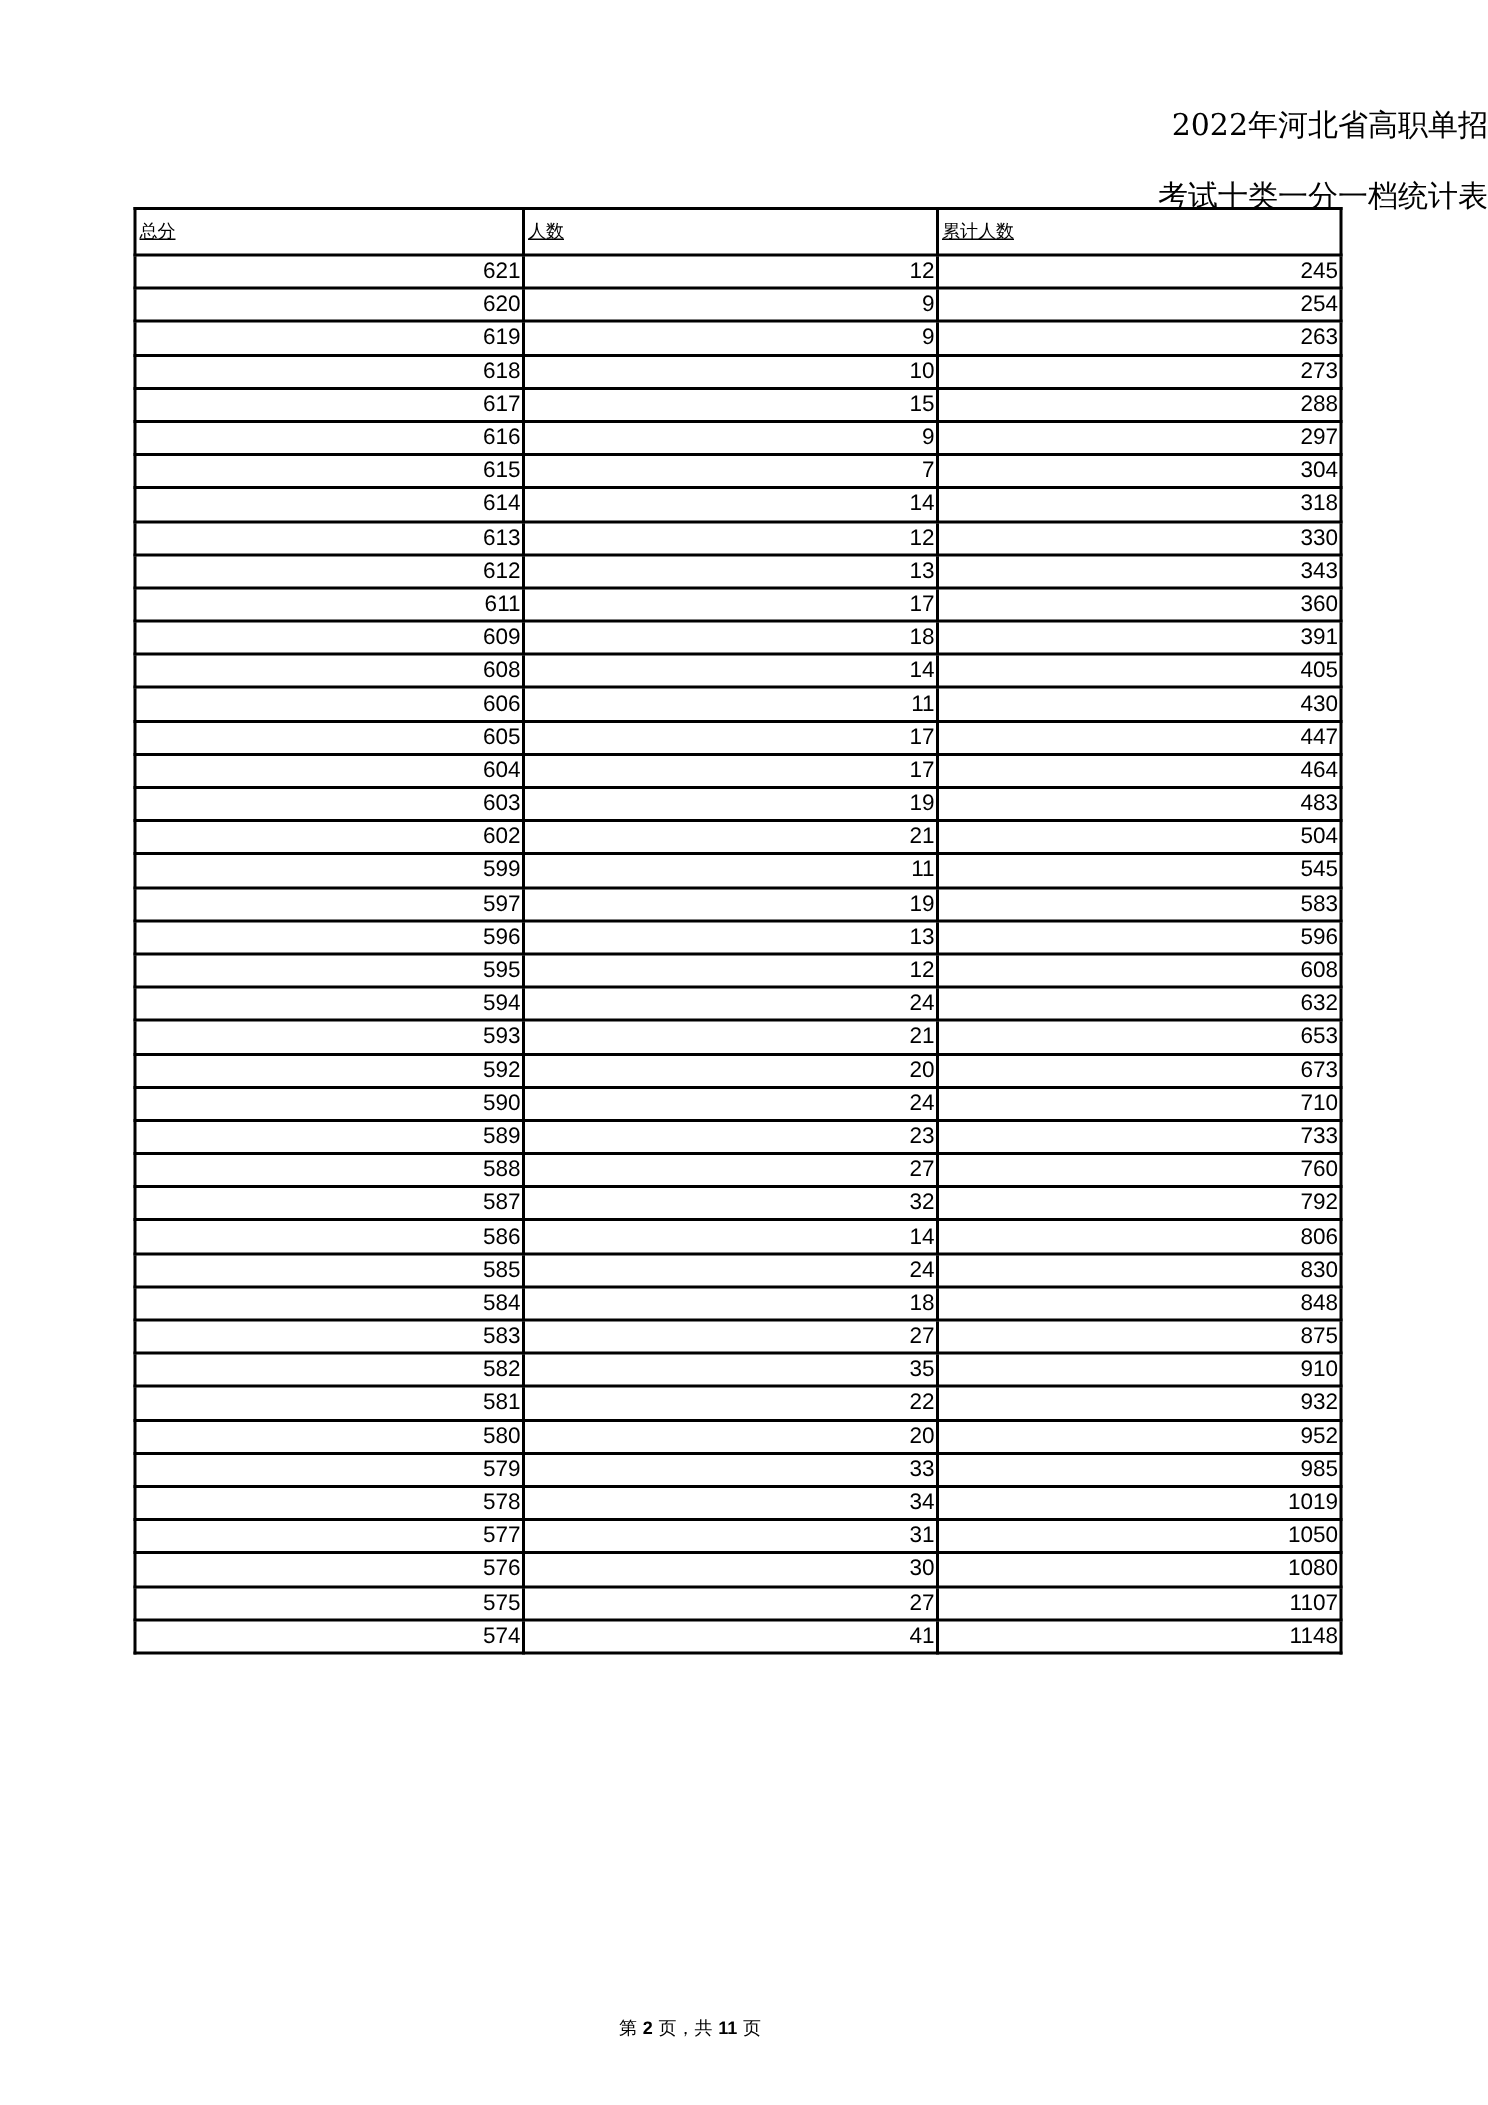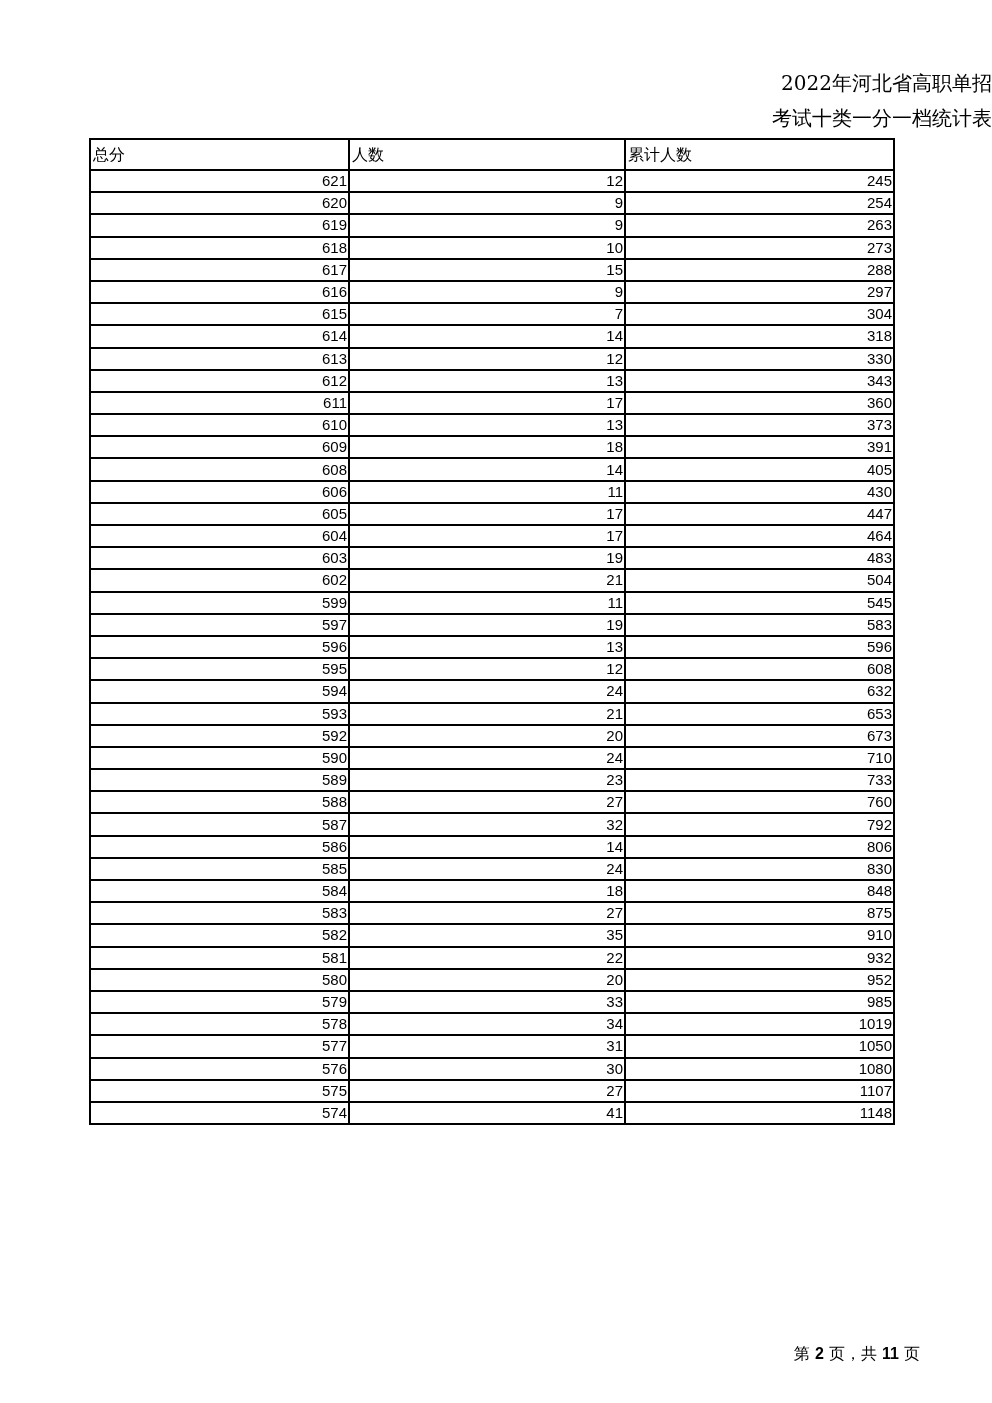--- a/index.html
+++ b/index.html
@@ -1,29 +1,29 @@
 <!DOCTYPE html>
 <html><head>
 <meta charset="utf-8">
 <style>
   html, body { margin: 0; padding: 0; background: #ffffff; }
   body { width: 992px; height: 1403px; position: relative; overflow: hidden;
          font-family: "DejaVu Sans", "Liberation Sans", sans-serif; color: #000; }
   .title { position: absolute; left: 0; width: 992px; text-align: right;
            font-family: "DejaVu Serif", "Liberation Serif", serif; font-size: 20px; line-height: 30px; }
   .title.l1 { top: 68px; }
-  .title.l2 { top: 103px; }
+  .title.l2 { top: 115px; }
   table { position: absolute; left: 89px; top: 138px; width: 804px;
           border-collapse: collapse; table-layout: fixed; }
   col.c1 { width: 259px; } col.c2 { width: 276px; } col.c3 { width: 269px; }
   th, td { border: 2px solid #000; padding: 0 1px 0 2px; font-size: 15px; height: 20.2px; line-height: 20px; }
-  th { text-align: left; font-weight: normal; height: 29px; line-height: 29px; font-size: 16px; }
+  th { text-align: left; font-weight: normal; height: 29px; line-height: 29px; font-size: 12px; text-decoration: underline; }
   td { text-align: right; font-family: "Liberation Sans", "DejaVu Sans", sans-serif; }
-  .footer { position: absolute; top: 1344px; left: 0; width: 920px; text-align: right;
-            font-family: "DejaVu Serif", "Liberation Serif", serif; font-size: 16px; }
+  .footer { position: absolute; top: 1344px; left: 0; width: 920px; text-align: center;
+            font-family: "DejaVu Serif", "Liberation Serif", serif; font-size: 12px; }
   .footer b { font-family: "Liberation Sans", sans-serif; font-weight: bold; }
 </style>
 </head>
 <body>
 
 <div class="title l1">2022年河北省高职单招</div>
 <div class="title l2">考试十类一分一档统计表</div>
 
 <table>
   <colgroup>
@@ -88,25 +88,20 @@
         <td>612</td>
         <td>13</td>
         <td>343</td>
       </tr>
       <tr>
         <td>611</td>
         <td>17</td>
         <td>360</td>
       </tr>
       <tr>
-        <td>610</td>
-        <td>13</td>
-        <td>373</td>
-      </tr>
-      <tr>
         <td>609</td>
         <td>18</td>
         <td>391</td>
       </tr>
       <tr>
         <td>608</td>
         <td>14</td>
         <td>405</td>
       </tr>
       <tr>

